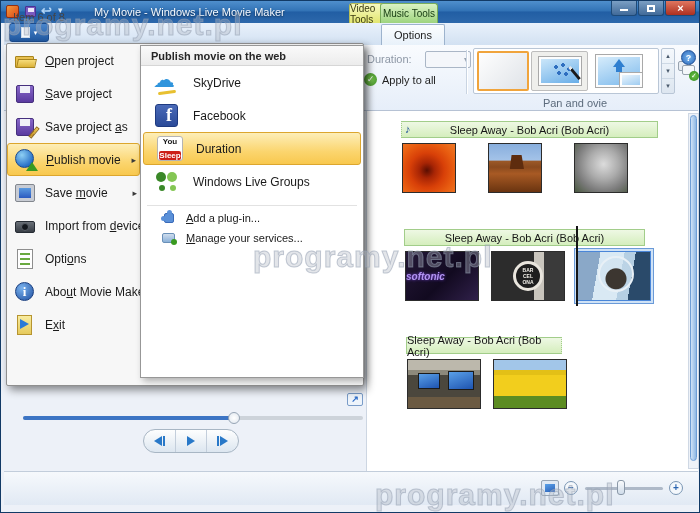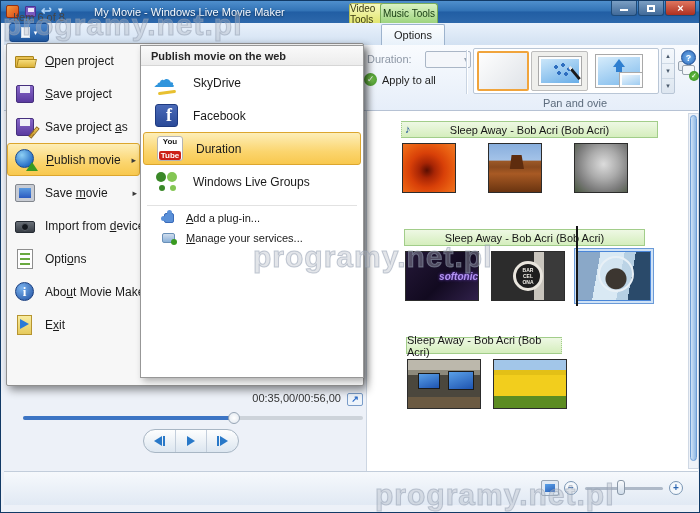--- a/index.html
+++ b/index.html
@@ -98,21 +98,21 @@
   .sb-row-2 .sb-thumbs{padding-left:38px;gap:12px;}
   .th{position:relative;height:50px;border:1px solid #2c2c2c;flex:none;overflow:hidden;}
   .sb-row-0 .th{width:54px;}
   .sb-row-1 .th,.sb-row-2 .th{width:74px;}
   .th.sel{border:1px solid #4a86d8;box-shadow:0 0 0 2px #cfe2f6,0 0 0 3px #6a9ad8;}
   .th-flower{background:radial-gradient(circle at 46% 55%,#5a0e02 0%,#a82505 20%,#d84008 45%,#e85c10 70%,#ef7a26 100%);}
   .th-desert{background:linear-gradient(180deg,#88aedd 0%,#a4c3e8 34%,#9c5a28 35%,#8a4a1e 48%,#a85a24 62%,#6a3410 100%);}
   .th-desert .butte{position:absolute;left:36%;top:22%;width:34%;height:30%;background:#5e2c0e;
     clip-path:polygon(12% 100%,22% 0,78% 0,92% 100%);}
   .th-koala{background:radial-gradient(circle at 55% 42%,#dcdcdc 0%,#ababab 38%,#7b7b7b 68%,#49583f 100%);}
-  .th-softonic{background:linear-gradient(135deg,#241838 0%,#120a20 55%,#30204a 100%);display:flex;align-items:center;justify-content:flex-end;}
+  .th-softonic{background:linear-gradient(135deg,#241838 0%,#120a20 55%,#30204a 100%);display:flex;align-items:center;justify-content:flex-start;}
   .th-softonic .th-text{color:#b394f2;font-style:italic;font-weight:bold;font-size:10px;text-shadow:0 0 3px #7a4ae0;}
   .th-barcelona{background:linear-gradient(90deg,#2c2c2c 0 58%,#c9c5bd 58% 72%,#3a3a3a 72%);display:flex;align-items:center;justify-content:center;}
   .th-circle{width:30px;height:30px;border-radius:50%;border:3px solid #e9e5dd;background:#1e1e1e;color:#f2efe8;
     font-size:5px;line-height:6px;font-weight:bold;display:flex;align-items:center;justify-content:center;text-align:center;}
   .th-fishbowl{background:linear-gradient(100deg,#8aa8c8 0 28%,#d9e9f4 28% 58%,#b5cfe3 58% 72%,#2a4a6a 72%);}
   .th-fishbowl .bowl{position:absolute;left:20px;top:4px;width:36px;height:36px;border-radius:50%;border:2px solid #e8f0f6;
     background:radial-gradient(circle at 50% 65%,#3c3630 38%,rgba(200,220,235,.35) 42%);}
   .th-office{background:linear-gradient(180deg,#bcb8ac 0 20%,#8d897b 20% 32%,#4b473d 32% 78%,#6b5a42 78%);}
   .th-office .scr{position:absolute;border:1px solid #1a1a1a;background:linear-gradient(160deg,#5aa0e8,#1e54b0);}
   .th-office .s1{left:10px;top:13px;width:22px;height:16px;}
@@ -335,21 +335,20 @@
             <span class="scr s2"></span>
           </div>
           <div class="th th-tulips"></div>
         </div>
       </div>
     </div>
   <div id="sb-scroll">
       <div class="thumb"></div>
     </div>
 
-  <div id="time">00:35,00/00:56,00</div>
   <div id="expand-btn">↗</div>
   <div id="seek">
     <div id="seek-fill" style="width: 211px;"></div>
     <div id="seek-thumb" style="left: 205px;"></div>
   </div>
   <div id="transport">
     <div class="tb">
         <span class="tri-l"></span>
         <span class="bar"></span>
       </div>
@@ -434,21 +433,21 @@
               <span class="l1"></span>
               <span class="l2"></span>
             </span>
             <span class="sv-label">Facebook</span>
           </div>
           <div class="service-item hl">
             <span class="sic sic-youtube">
               <span class="l1"></span>
               <span class="l2"></span>
               <span class="yt-top">You</span>
-              <span class="yt-chip">Tube</span>
+              <span class="yt-chip">Sleep</span>
             </span>
             <span class="sv-label">Duration</span>
           </div>
           <div class="service-item">
             <span class="sic sic-windows-live-groups">
               <span class="l1"></span>
               <span class="l2"></span>
             </span>
             <span class="sv-label">Windows Live Groups</span>
           </div>

